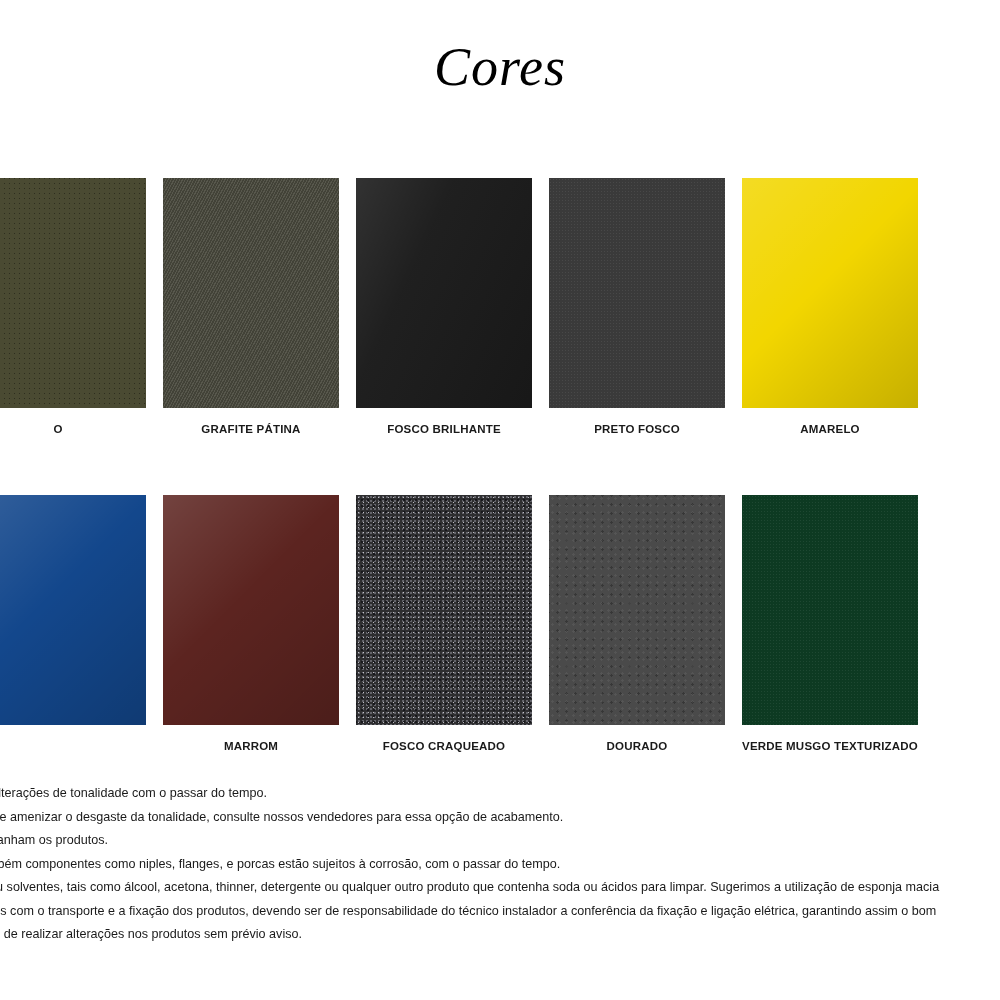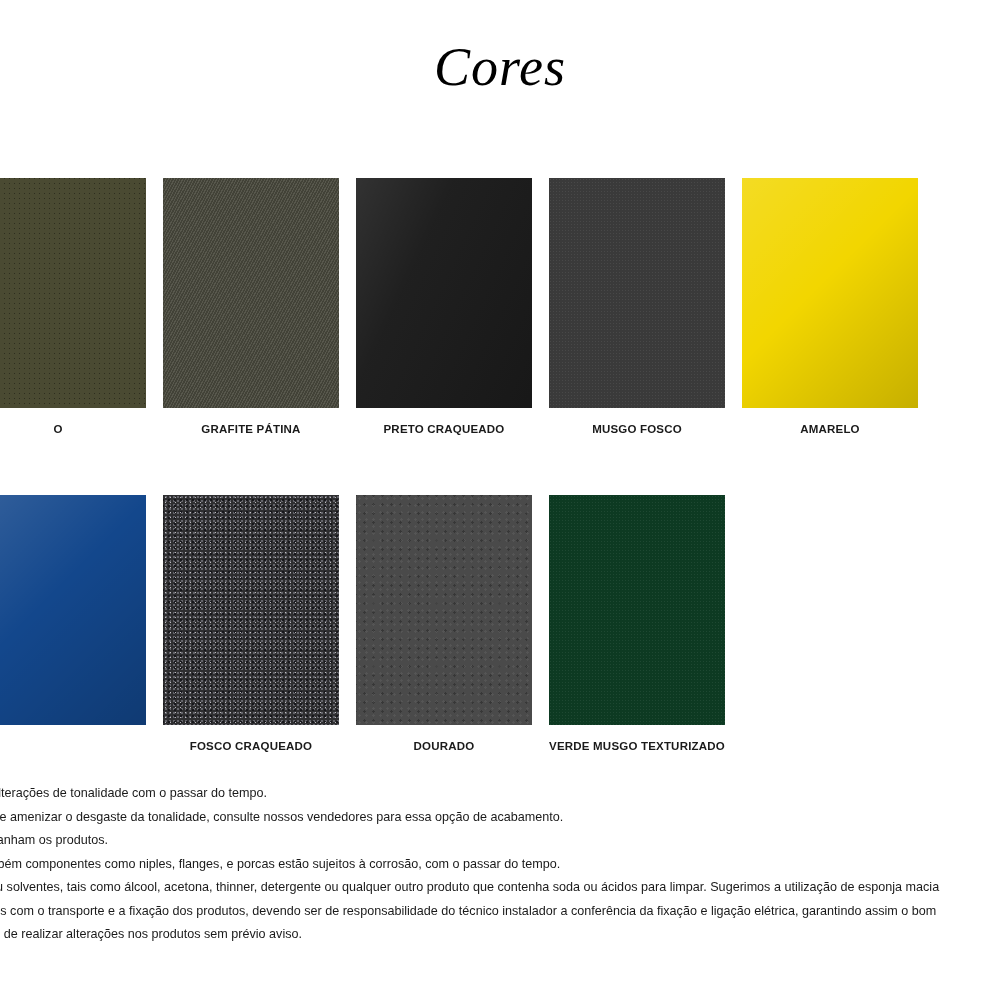--- a/index.html
+++ b/index.html
@@ -170,42 +170,46 @@
     </div>
 
     <div class="swatch-cell">
       <div class="swatch tex-fine" style="background:#4a4a3e;"></div>
       <div class="swatch-label">GRAFITE PÁTINA</div>
     </div>
 
 
     <div class="swatch-cell">
       <div class="swatch tex-gloss" style="background:#1b1b1b;"></div>
-      <div class="swatch-label">PRETO CRAQUEADO</div>
+      <div class="swatch-label">FOSCO BRILHANTE</div>
     </div>
 
     <div class="swatch-cell">
       <div class="swatch tex-matte" style="background:#3a3a3a;"></div>
-      <div class="swatch-label">MUSGO FOSCO</div>
+      <div class="swatch-label">PRETO FOSCO</div>
     </div>
 
     <div class="swatch-cell">
       <div class="swatch tex-sheen" style="background:#f2d600;"></div>
       <div class="swatch-label">AMARELO</div>
     </div>
 
   </div>
 
   <div class="row row-2">
 
     <div class="swatch-cell">
       <div class="swatch tex-sheen" style="background:#13478c;"></div>
       <div class="swatch-label"></div>
     </div>
 
+    <div class="swatch-cell">
+      <div class="swatch tex-sheen" style="background:#5c2420;"></div>
+      <div class="swatch-label">MARROM</div>
+    </div>
 
     <div class="swatch-cell">
       <div class="swatch tex-craquele" style="background:#2e2e30;"></div>
       <div class="swatch-label">FOSCO CRAQUEADO</div>
     </div>
 
     <div class="swatch-cell">
       <div class="swatch tex-leather" style="background:#4a4a4a;"></div>
       <div class="swatch-label">DOURADO</div>
     </div>

